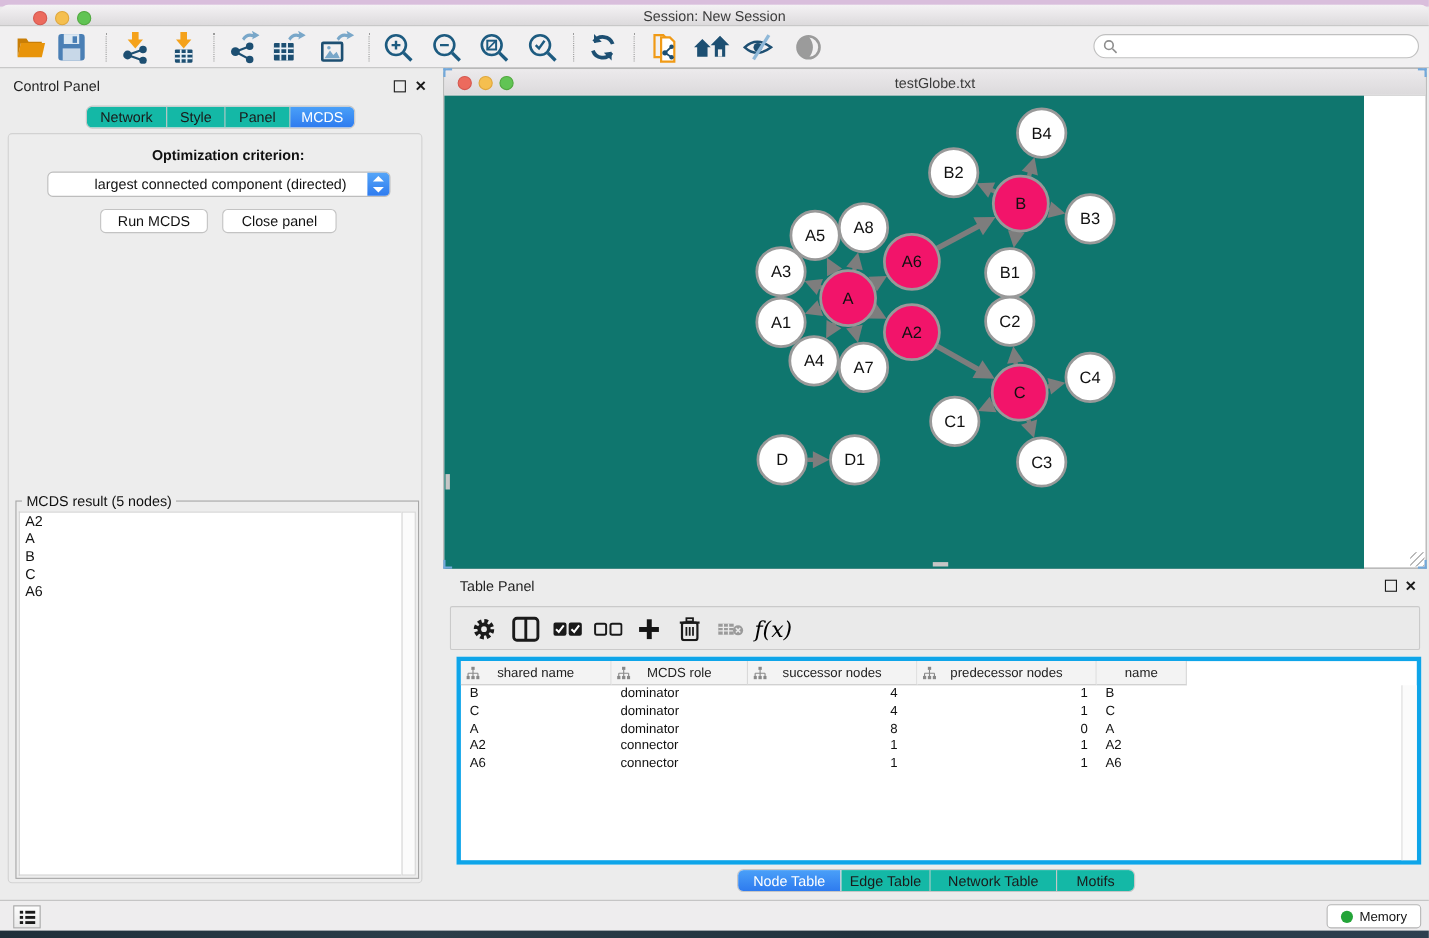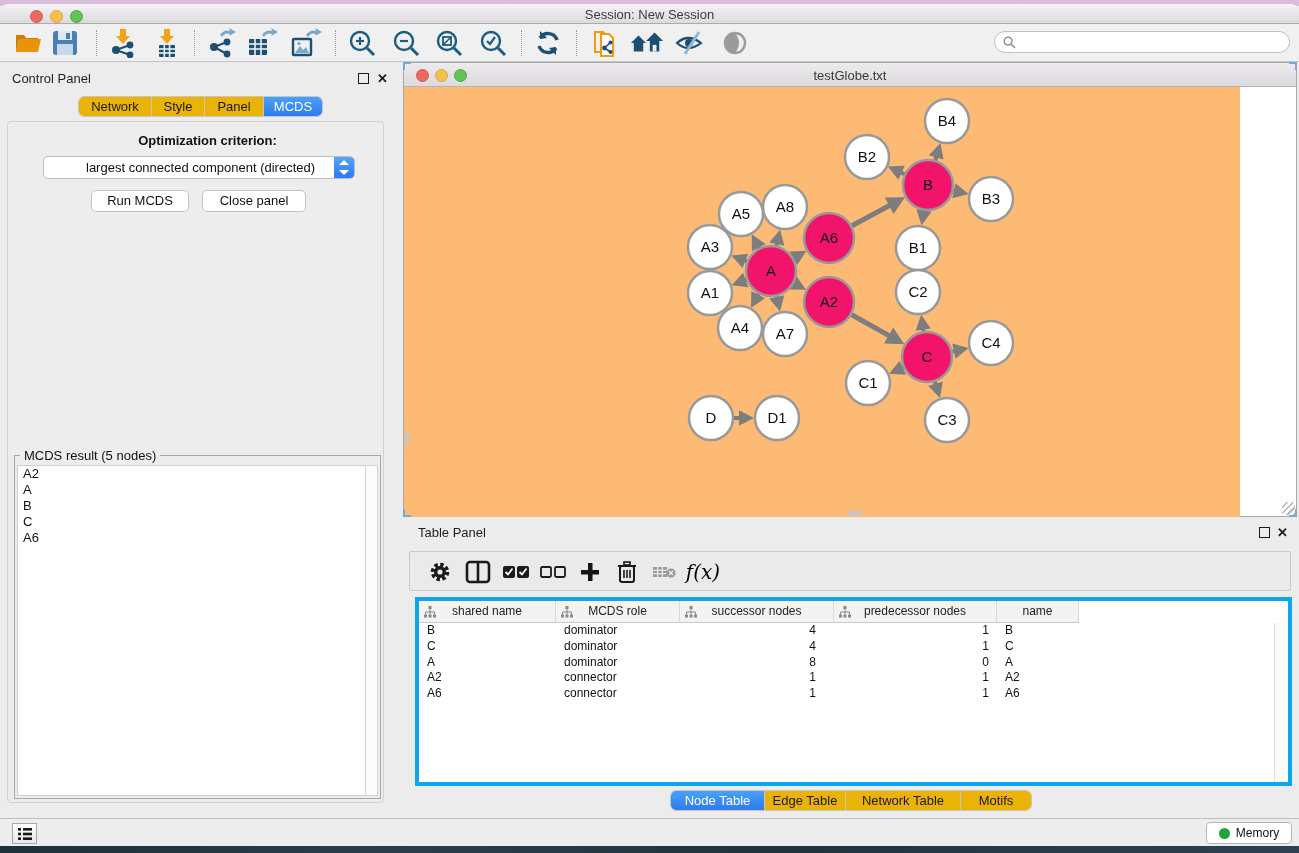--- a/index.html
+++ b/index.html
@@ -26,21 +26,21 @@
   .searchbox { position:absolute; left:994px; top:7px; width:296px; height:22px; background:#FFFFFF; border:1px solid #C0C0C0; border-radius:12px; display:flex; align-items:center; padding-left:8px; }
   .searchbox input { border:none; outline:none; flex:1; font-size:12px; font-family:"Liberation Sans",sans-serif; background:transparent; }
 
   
   .cp-title { left:12px; top:71px; font-size:13px; color:#1F1F1F; }
   .panel-float { width:11px; height:11px; border:1.5px solid #1A1A1A; background:transparent; }
   .panel-close { font-size:13px; font-weight:bold; color:#1A1A1A; line-height:11px; }
   .cp-content { left:7px; top:121px; width:377px; height:682px; background:#EDEDED; border:1px solid #D2D2D2; border-radius:4px; }
 
   .seg-tabs { display:flex; background:#FFFFFF; border:1px solid #C6C6C6; border-radius:6px; overflow:hidden; height:21px; }
-  .seg-tab { font-size:13px; color:#1A1A1A; text-align:center; line-height:19px; border-right:1px solid #C6C6C6; background:#eab308; }
+  .seg-tab { font-size:13px; color:#1A1A1A; text-align:center; line-height:19px; border-right:1px solid #C6C6C6; background:#14b8a6; }
   .seg-tab:last-child { border-right:none; }
   .seg-tab.active { background:linear-gradient(#4AA0F8,#2E7BEF); color:#FFFFFF; }
   .cp-tabs { left:78px; top:96px; }
 
   .opt-label { left:20px; top:133px; width:375px; text-align:center; font-size:13px; color:#111;font-weight:bold; }
   .dropdown { left:43px; top:156px; width:312px; height:23px; background:#FFFFFF; border:1px solid #BDBDBD; border-radius:5px; }
   .dropdown .dd-text { position:absolute; left:9px; top:3px; font-size:13px; color:#111;padding-left:33px; }
   .dd-step { position:absolute; right:0; top:0; width:20px; height:21px; background:linear-gradient(#55A5F8,#2E7BEF); border-radius:0 4px 4px 0; }
   .dd-step:before, .dd-step:after { content:""; position:absolute; left:5px; border-left:5px solid transparent; border-right:5px solid transparent; }
   .dd-step:before { top:3px; border-bottom:5px solid #fff; }
@@ -54,21 +54,21 @@
   .groupbox-label { position:absolute; left:5px; top:-8px; background:#EDEDED; padding:0 4px; font-size:13px; color:#111; }
   .mcds-list { position:absolute; left:2px; top:9px; right:15px; bottom:2px; background:#FFFFFF; border:1px solid #CFCFCF; border-right:none; overflow:hidden; }
   .mcds-scroll { position:absolute; top:9px; right:2px; bottom:2px; width:13px; background:#FBFBFB; border:1px solid #D5D5D5; }
   .mcds-item { font-size:13px; color:#111; line-height:16px; padding-left:5px; }
 
   
   .net-window { left:403px; top:62px; width:894px; height:455px; background:#FFFFFF; border:1px solid #A8A8A8; border-radius:5px 5px 0 0; }
   .net-titlebar { position:absolute; left:0; top:0; right:0; height:24px; background:linear-gradient(#ECEAEC,#DCDADC); border-bottom:1px solid #B5B5B5; border-radius:4px 4px 0 0; }
   .net-titlebar .tl-dot { top:6px; }
   .net-title { position:absolute; width:100%; top:5px; text-align:center; font-size:13px; color:#3A3A3A; }
-  .net-canvas { position:absolute; left:0; top:24px; width:836px; height:430px; background:#fdba74; }
+  .net-canvas { position:absolute; left:0; top:24px; width:836px; height:430px; background:#0f766e; }
   .corner-tick { position:absolute; width:8px; height:8px; }
   .ct-tl { left:-1px; top:-1px; border-left:2px solid #73A9DB; border-top:2px solid #73A9DB; }
   .ct-tr { right:-1px; top:-1px; border-right:2px solid #73A9DB; border-top:2px solid #73A9DB; }
   .ct-bl { left:-1px; bottom:-1px; border-left:2px solid #73A9DB; border-bottom:2px solid #73A9DB; }
   .ct-br { right:-1px; bottom:-1px; border-right:2px solid #73A9DB; border-bottom:2px solid #73A9DB; }
   .vscroll-mark { position:absolute; left:1px; top:368px; width:4px; height:14px; background:#C6C6C6; }
   .hscroll-mark { position:absolute; left:444px; bottom:1px; width:14px; height:4px; background:#C6C6C6; }
   .resize-grip { position:absolute; right:1px; bottom:1px; width:13px; height:13px;
     background:repeating-linear-gradient(135deg, transparent 0 3px, #B9B9B9 3px 4.5px); }
 

